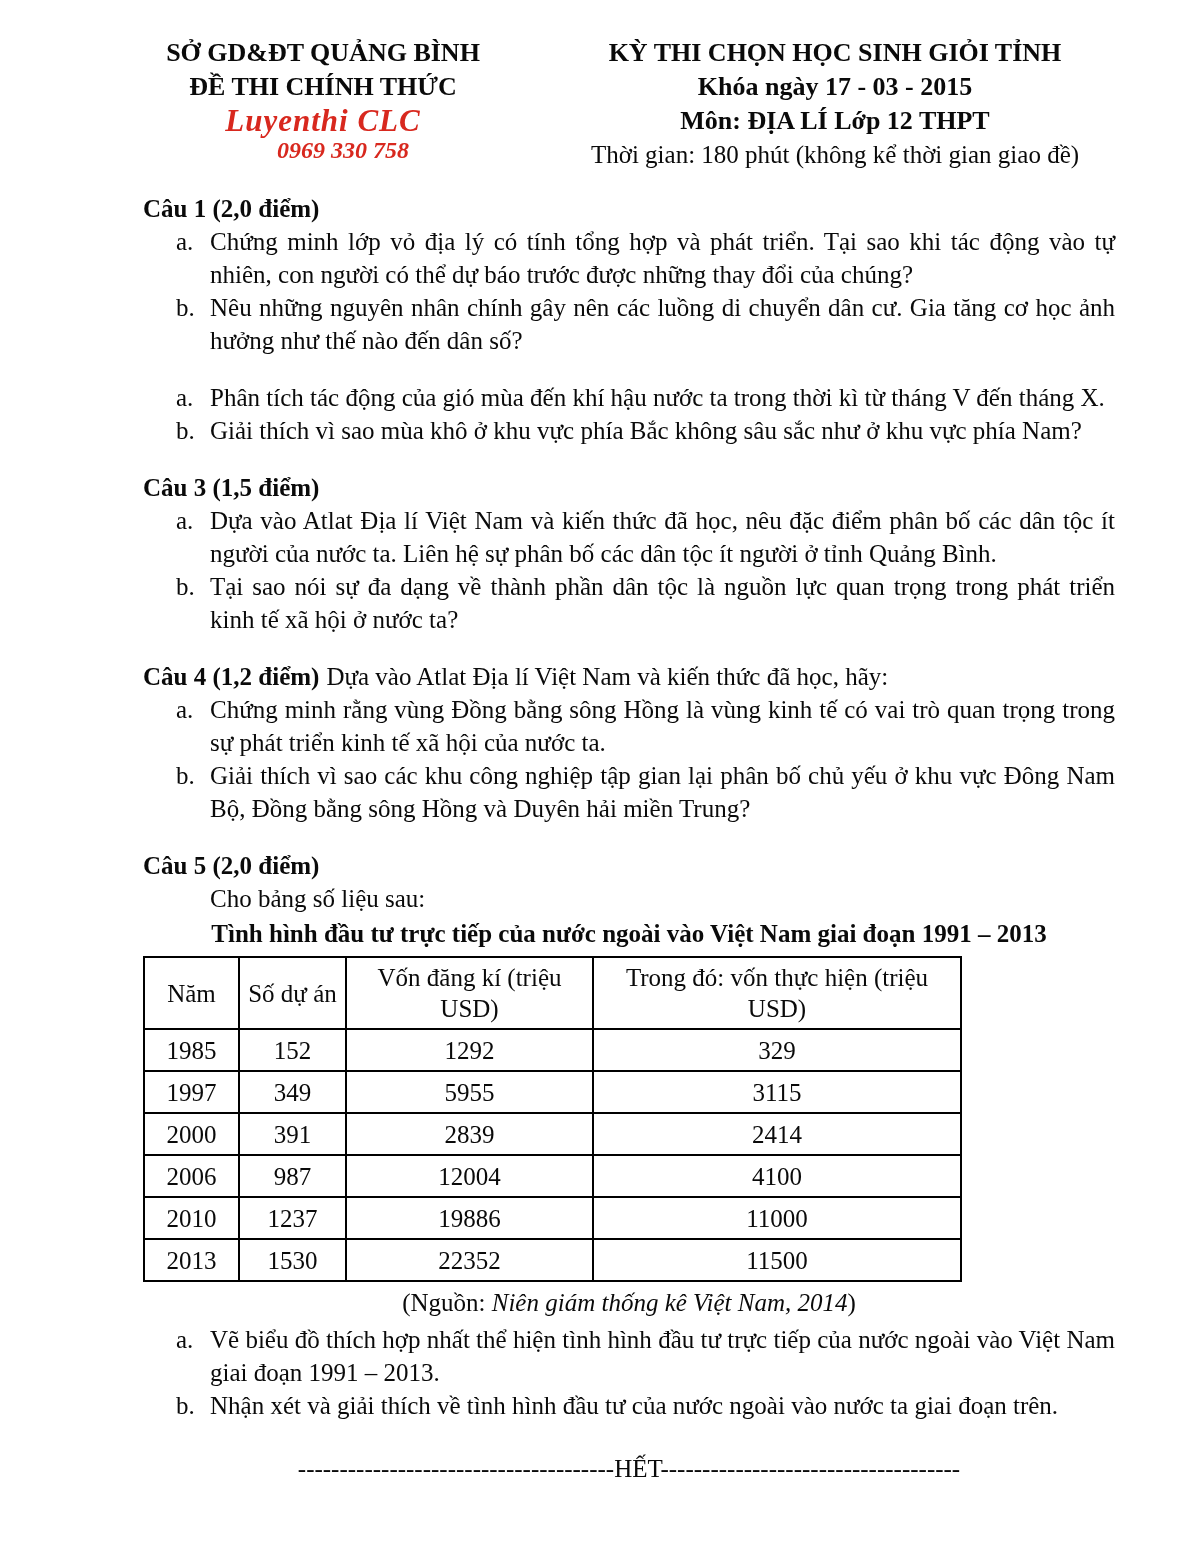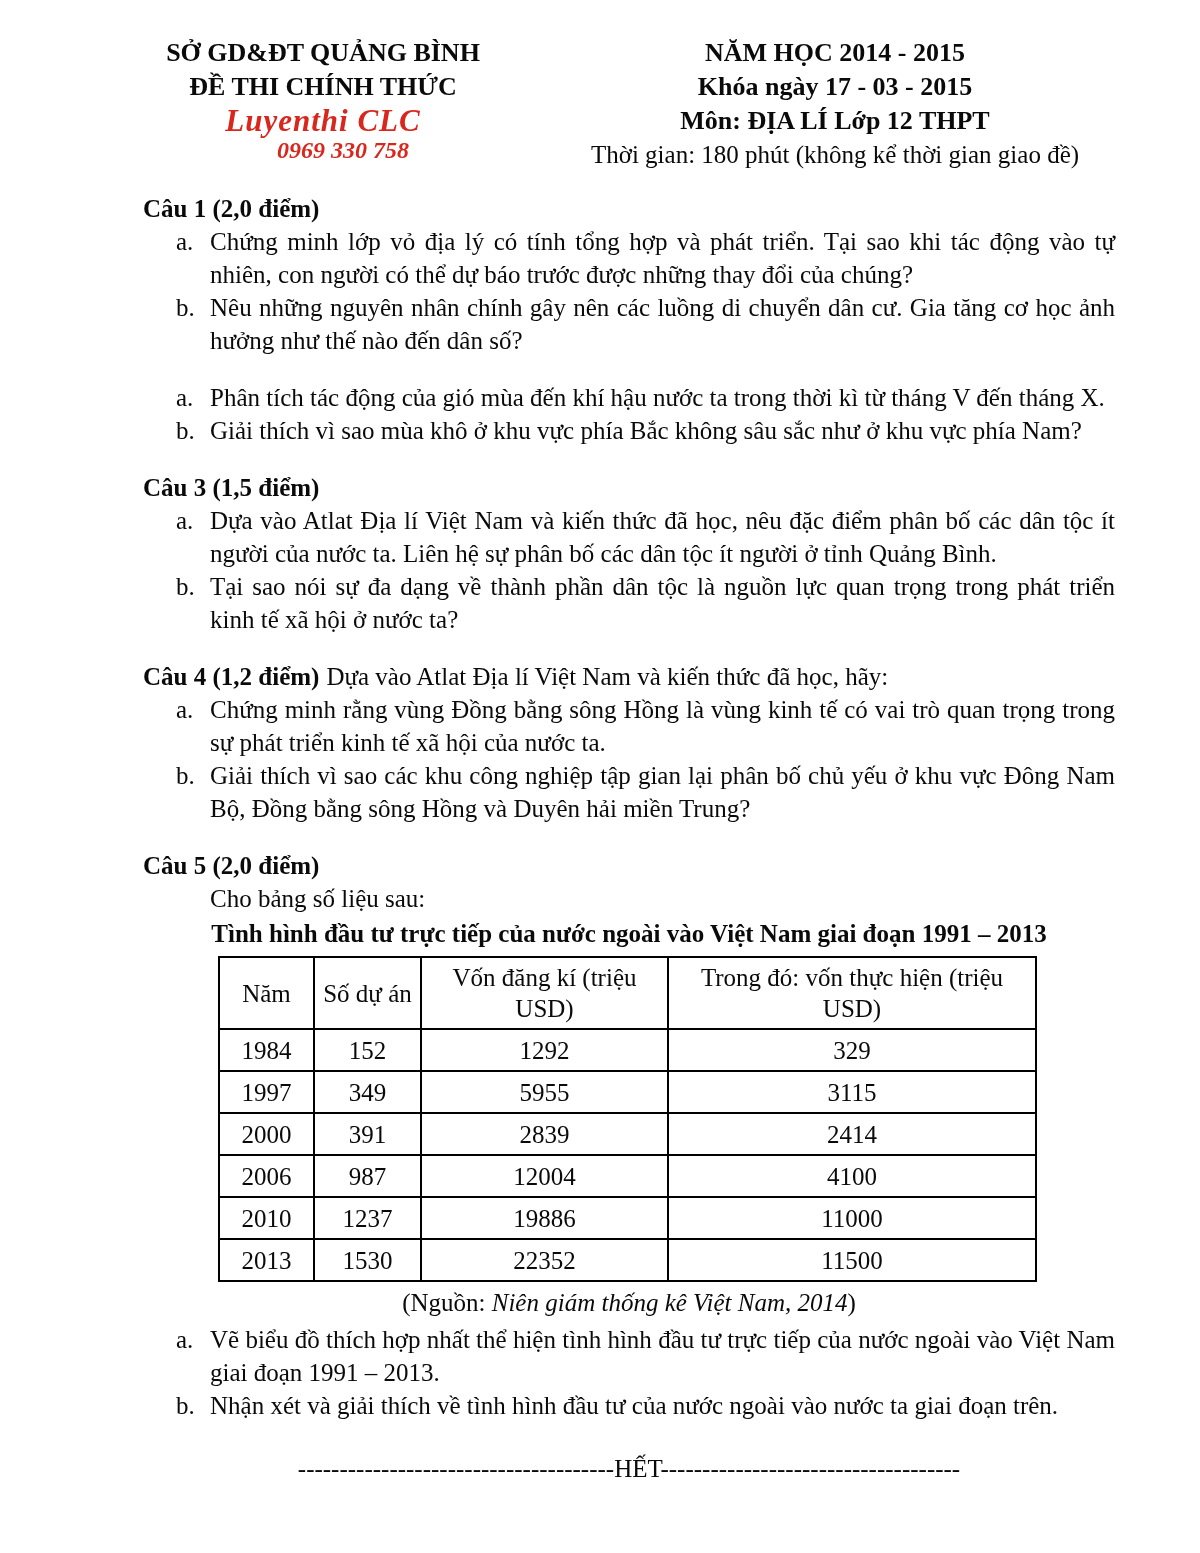--- a/index.html
+++ b/index.html
@@ -23,21 +23,21 @@
   
   .q{margin-top:24px;}
   .q-head{margin:0;}
   .q-bold{font-weight:bold;}
   .q-intro{margin-left:7px;}
   .item{position:relative;padding-left:67px;text-align:justify;}
   .item .marker{position:absolute;left:33px;}
   .lead{margin:0;padding-left:67px;}
   
   .tbl-title{margin:2px 0 6px 0;text-align:center;font-weight:bold;}
-  table.data{border-collapse:collapse;margin-left:75px;padding-left:28px;}
+  table.data{border-collapse:collapse;padding-left:28px;}
   table.data td,table.data th{
     border:2px solid #000;
     font-weight:normal;font-size:25px;
     text-align:center;vertical-align:middle;
     padding:3px 6px;
   }
   table.data thead th{height:64px;line-height:31px;}
   table.data tbody td{height:34px;}
   .c1{width:95px;} .c2{width:107px;} .c3{width:247px;} .c4{width:368px;}
   .src{text-align:center;margin:4px 0 2px 0;}
@@ -52,21 +52,21 @@
 <div class="page">
 
   <div class="hdr">
     <div class="hdr-left">
       <div class="l1">SỞ GD&amp;ĐT QUẢNG BÌNH</div>
       <div class="l2">ĐỀ THI CHÍNH THỨC</div>
       <div class="logo" id="logo-text" style="color: rgb(216, 40, 30);">Luyenthi CLC</div>
       <div class="logo-phone" id="logo-phone" style="color: rgb(216, 40, 30);">0969 330 758</div>
     </div>
     <div class="hdr-right">
-      <div class="b">NĂM HỌC 2014 - 2015</div>
+      <div class="b">KỲ THI CHỌN HỌC SINH GIỎI TỈNH</div>
       <div class="b">Khóa ngày 17 - 03 - 2015</div>
       <div class="b">Môn: ĐỊA LÍ Lớp 12 THPT</div>
       <div class="r">Thời gian: 180 phút (không kể thời gian giao đề)</div>
     </div>
   </div>
 
   <div class="q" style="margin-top:20px;">
     <p class="q-head"><span class="q-bold">Câu 1 (2,0 điểm)</span></p>
     <div class="item">
       <span class="marker">a.</span>
@@ -129,21 +129,21 @@
       <thead>
         <tr>
           <th>Năm</th>
           <th>Số dự án</th>
           <th>Vốn đăng kí (triệu USD)</th>
           <th>Trong đó: vốn thực hiện (triệu USD)</th>
         </tr>
       </thead>
       <tbody>
         <tr>
-          <td>1984</td>
+          <td>1985</td>
           <td>152</td>
           <td>1292</td>
           <td>329</td>
         </tr>
         <tr>
           <td>1997</td>
           <td>349</td>
           <td>5955</td>
           <td>3115</td>
         </tr>

